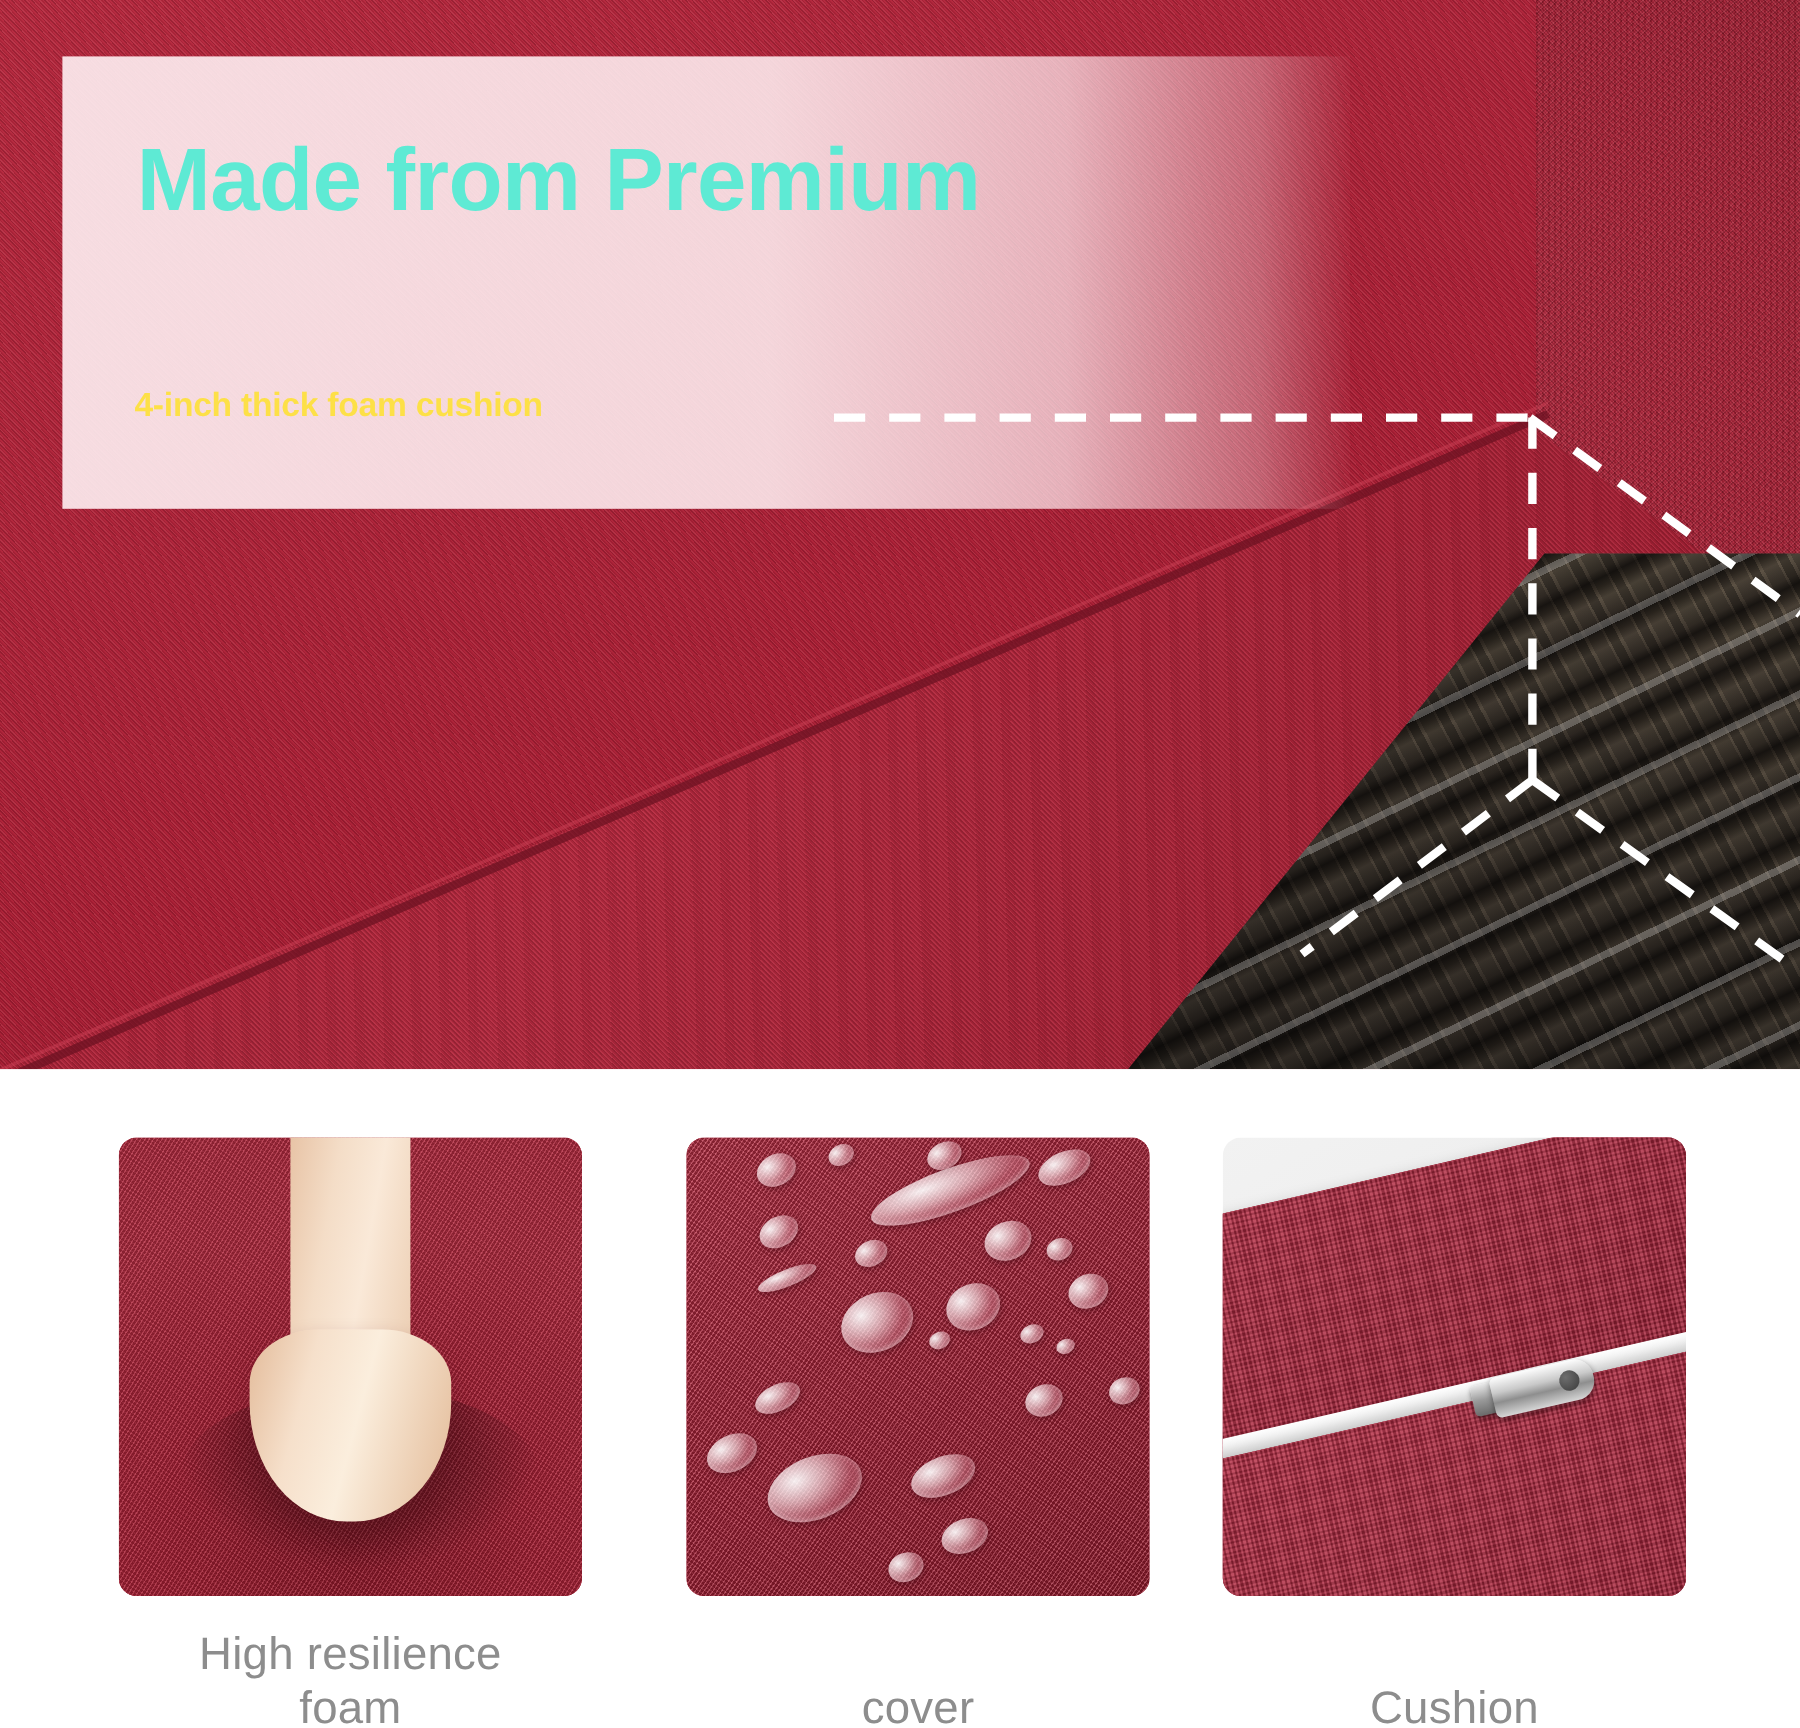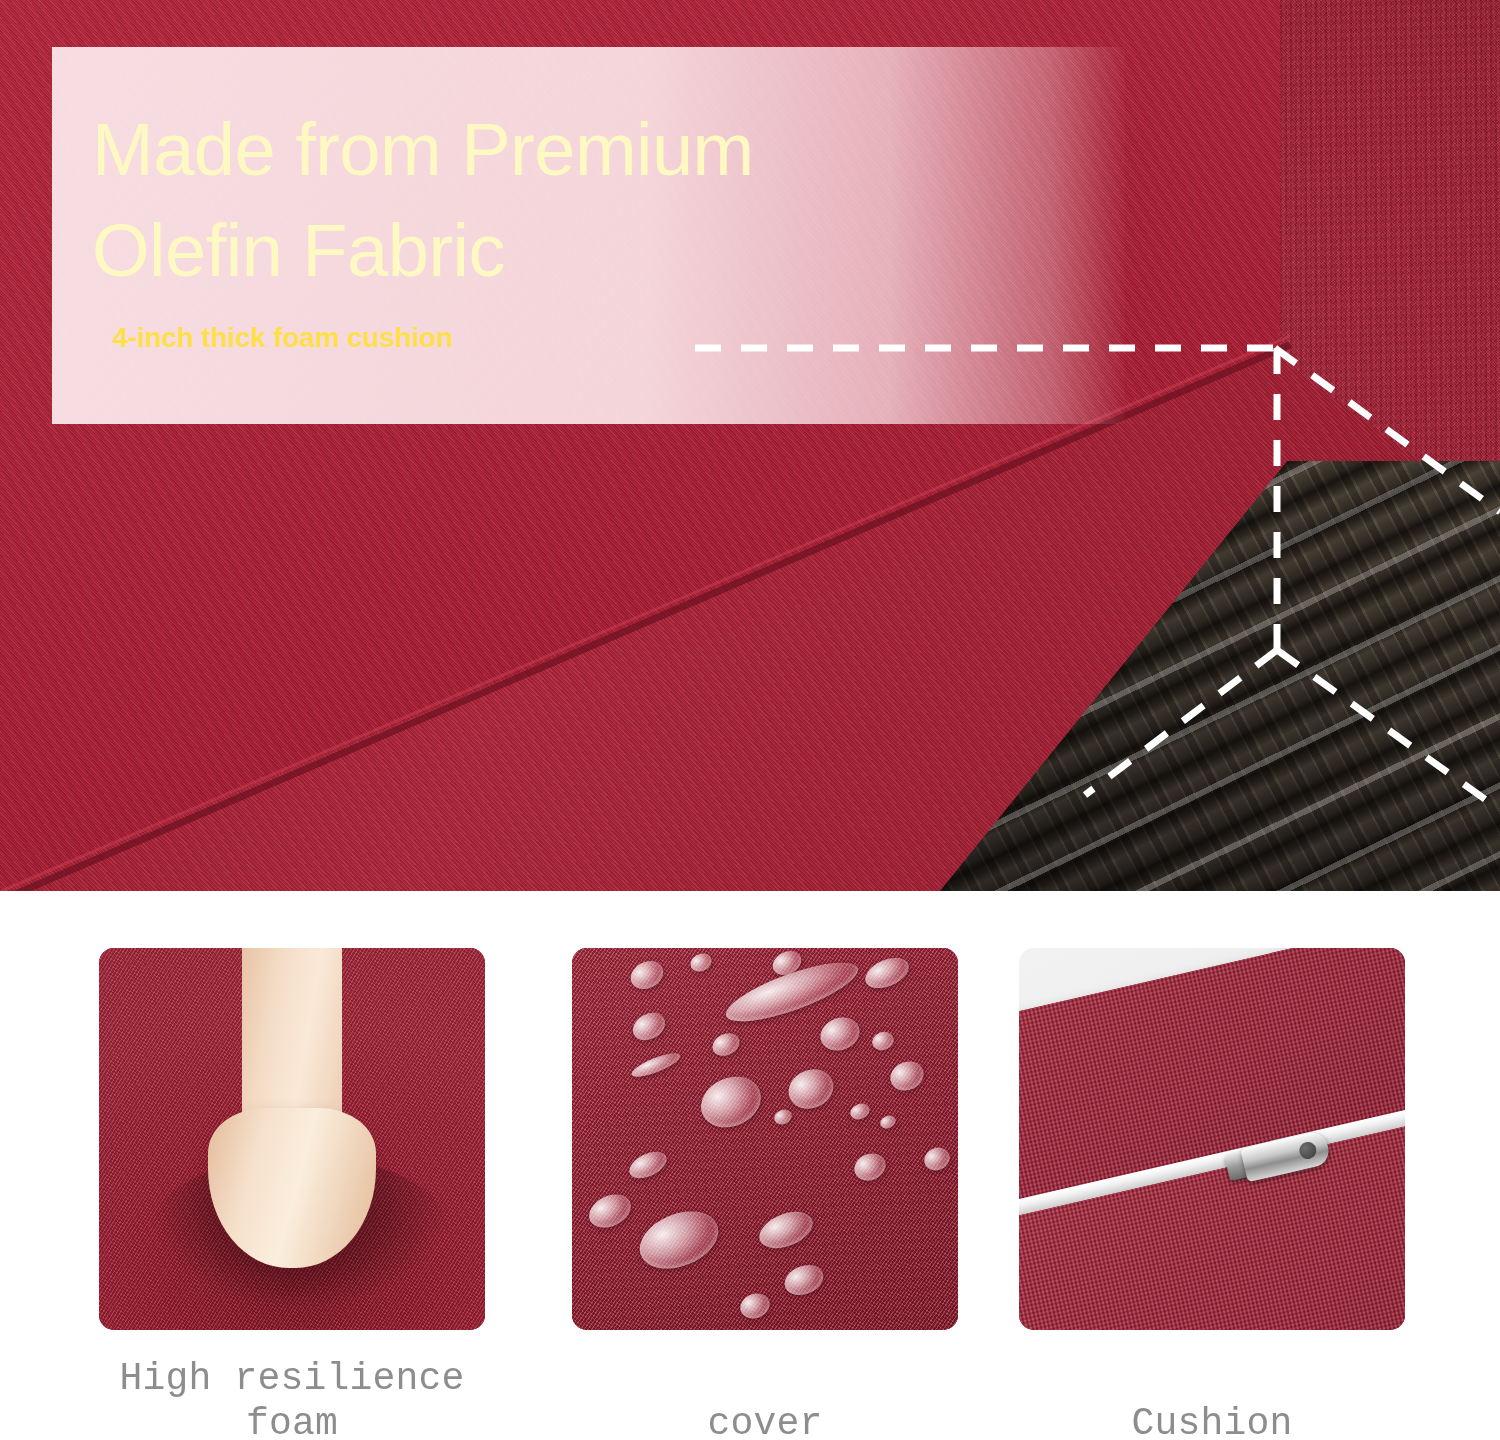--- a/index.html
+++ b/index.html
@@ -131,27 +131,27 @@
         rgba(255,240,243,0.90) 0%,
         rgba(255,238,241,0.88) 55%,
         rgba(255,232,237,0.72) 78%,
         rgba(255,228,234,0.34) 93%,
         rgba(255,226,232,0.02) 100%);
     pointer-events: none;
   }
 
   .headline {
     position: absolute;
-    left: 92px; top: 100px;
+    left: 114px; top: 100px;
     width: 920px;
     font-size: 74px;
-    font-weight: 400;
+    font-weight: 700;
     line-height: 1.36;
     letter-spacing: -0.5px;
-    color: #fef9c3;
+    color: #5eead4;
   }
   .headline .l2 { display: block; }
 
   .subhead {
     position: absolute;
     left: 112px; top: 322px;
     font-size: 28px;
     font-weight: 700;
     letter-spacing: -0.2px;
     color: #fde047;
@@ -159,21 +159,20 @@
 
   
   .callout { position: absolute; left: 0; top: 0; width: 1500px; height: 891px; }
 
   
   .features {
     position: absolute;
     left: 0; top: 891px;
     width: 1500px; height: 549px;
     background: #ffffff;
-    font-family: Liberation Mono, monospace;
   }
 
   .card {
     position: absolute;
     top: 57px;
     width: 386px;
     height: 382px;
     border-radius: 15px;
     overflow: hidden;
   }
@@ -341,21 +340,20 @@
     </svg>
 
     <div class="wicker">
       <div class="wicker-holes"></div>
     </div>
 
     <div class="overlay-panel"></div>
 
     <div class="headline">
       <span class="l1">Made from Premium</span>
-      <span class="l2">Olefin Fabric</span>
     </div>
 
     <div class="subhead">4-inch thick foam cushion</div>
 
     <svg class="callout" viewBox="0 0 1500 891" preserveAspectRatio="none">
 
       <path d="M 695 348 L 1275 348" fill="none" stroke="#ffffff" stroke-width="7" stroke-dasharray="26 20" stroke-linecap="butt"></path>
 
       <path d="M 1275 348 L 1500 512" fill="none" stroke="#ffffff" stroke-width="7" stroke-dasharray="26 20" stroke-linecap="butt"></path>
 

